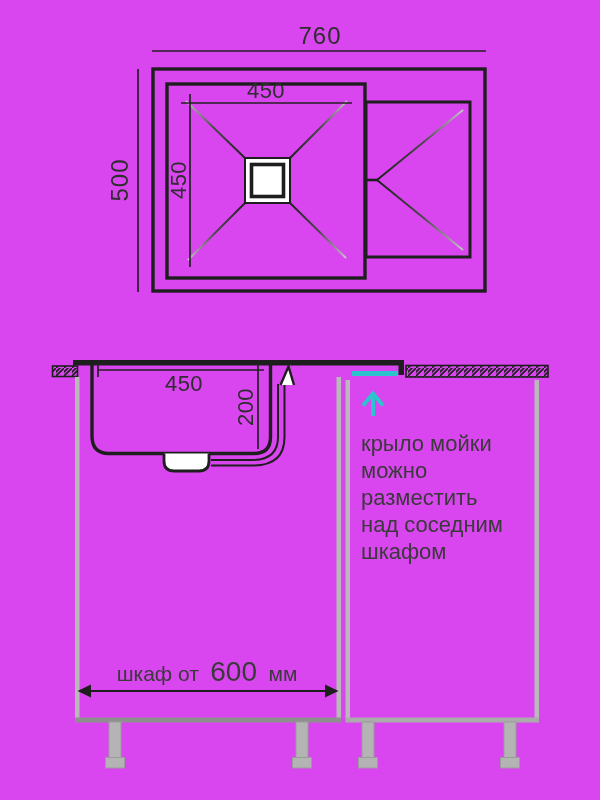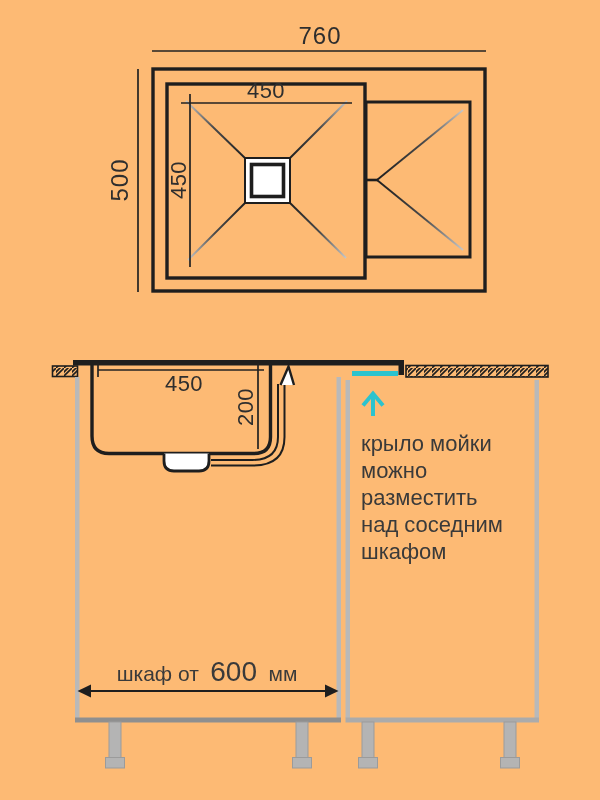--- a/index.html
+++ b/index.html
@@ -1,16 +1,16 @@
 <!DOCTYPE html>
 <html><head>
 <meta charset="utf-8">
 <style>
   html,body{margin:0;padding:0;background:#ffffff;}
-  .page{position:relative;width:600px;height:800px;background:#fdba74;overflow:hidden;
+  .page{position:relative;width:600px;height:800px;background:#d946ef;overflow:hidden;
         font-family:"Liberation Sans", sans-serif;}
   svg{display:block;}
   text{fill:#2e2e2e;}
   .dim-num{font-size:22px;letter-spacing:.5px;}
   .dim-num-big{font-size:24px;letter-spacing:1px;}
   .note{font-size:22px;fill:#3a3a3a;}
   .cab-label{font-size:21px;fill:#3a3a3a;}
   .cab-label-big{font-size:28px;fill:#3a3a3a;}
 </style>
 </head>

